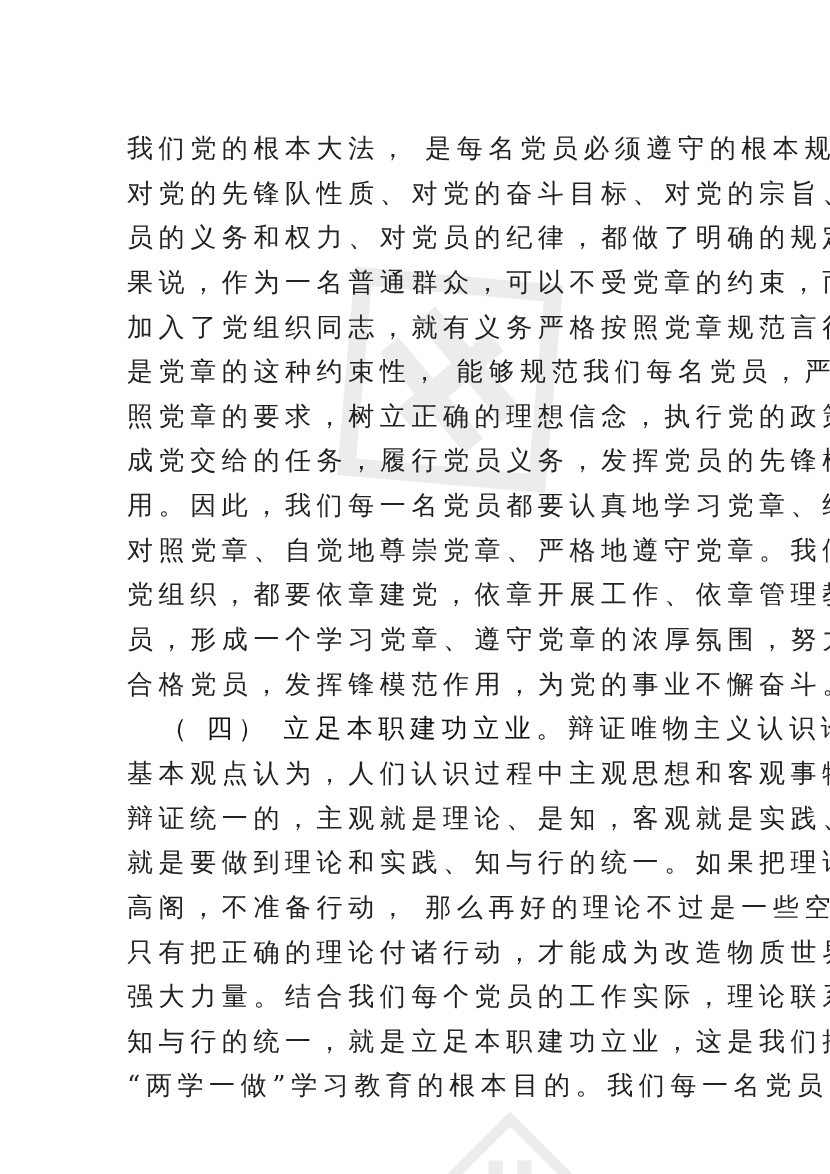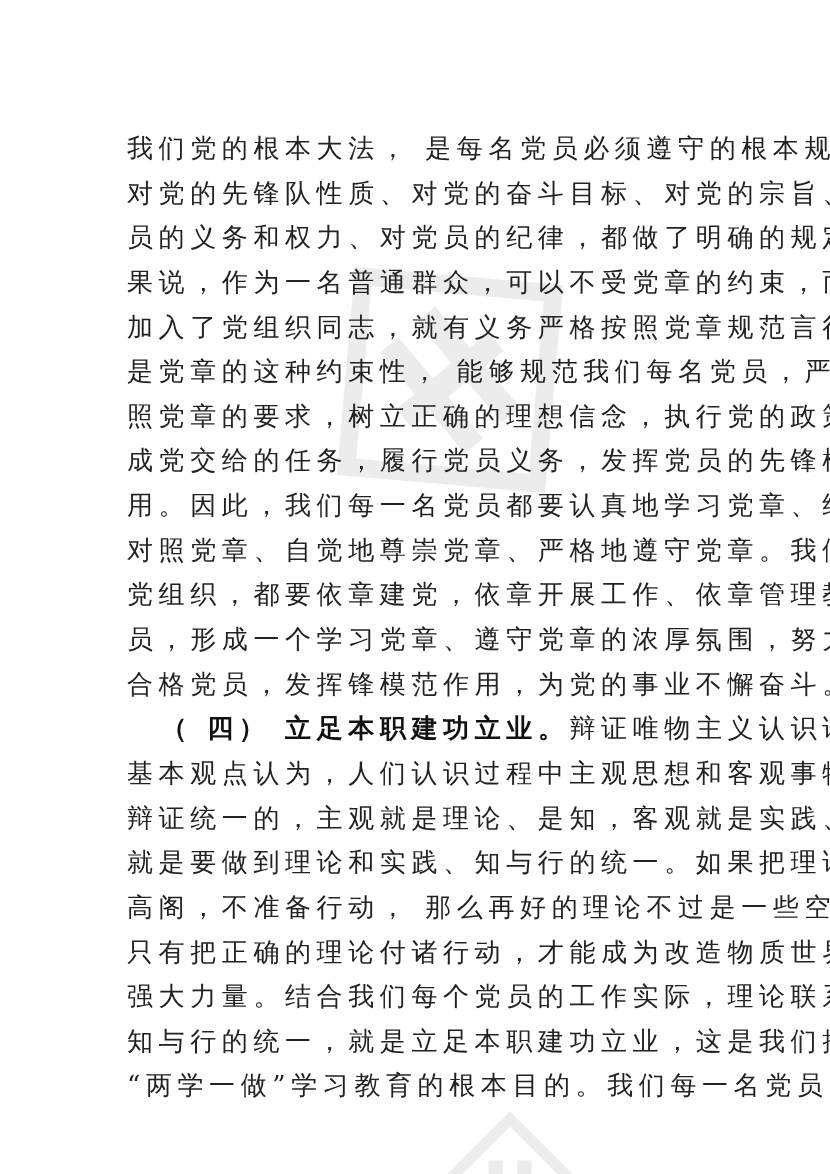--- a/index.html
+++ b/index.html
@@ -51,21 +51,21 @@
       line-height: 44.65px;
       font-size: 26px;
       letter-spacing: 5.6px;
       white-space: nowrap;
       overflow: visible;
     }
     .line.indent {
       padding-left: 34px;
     }
     .bold {
-      font-weight: bold;
+      font-weight: normal;
       color: #111111;
     }
   </style>
 </head>
 <body>
 
 <div class="page">
 
   <svg class="watermark wm-center" viewBox="0 0 100 100">
     <polygon points="50,5 95,50 50,95 5,50" fill="none" stroke="#000" stroke-width="6"></polygon>

